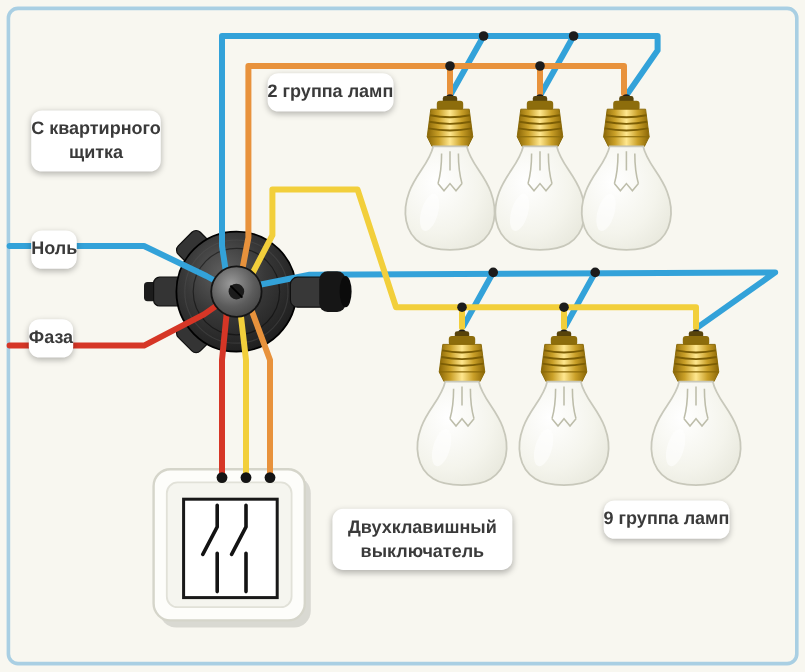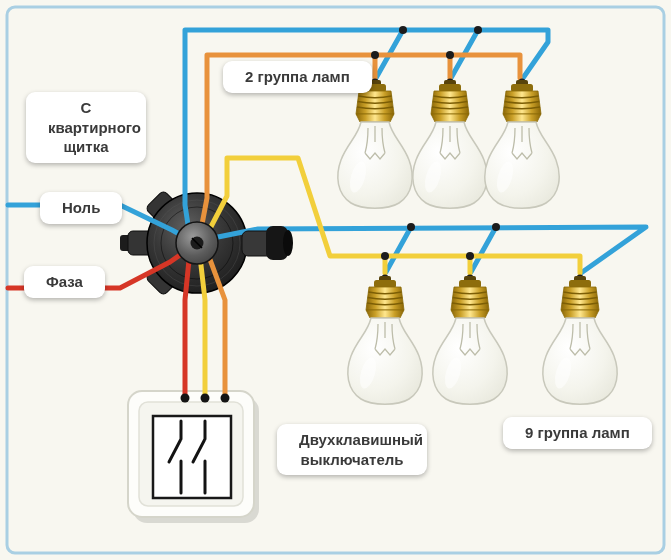--- a/index.html
+++ b/index.html
@@ -12,21 +12,21 @@
   .frame{fill:none;stroke:var(--frame,#a9cfe3);stroke-width:3;}
   .wires path{fill:none;stroke-width:5;stroke-linecap:round;stroke-linejoin:round;}
   g[data-name="neutral-wire"] path{stroke:var(--wire-neutral,#33a2d9);}
   g[data-name="group2-wire"] path{stroke:var(--wire-group2,#e8923c);}
   g[data-name="group1-wire"] path{stroke:var(--wire-group1,#f2cf3b);}
   g[data-name="phase-wire"]  path{stroke:var(--wire-phase,#d63626);}
   .thread{fill:none;stroke:#7c5e05;stroke-width:1.6;}
   .glyph{stroke:#131313;stroke-width:3;fill:none;stroke-linecap:round;}
   .label{
     position:absolute;background:var(--label-bg,#ffffff);color:var(--label-text,#3a3a3a);
-    font-weight:bold;font-size:15px;line-height:1.3;padding:6px 22px;border-radius:9px;
+    font-weight:bold;font-size:15px;line-height:1.3;padding:6px 0;border-radius:9px;
     box-shadow:0 2px 5px rgba(0,0,0,.28);text-align:center;white-space:nowrap;
     box-sizing:border-box;
   }
   .label.wrap{white-space:normal;}
 </style>
 </head>
 <body>
 
 <div class="stage" data-name="wiring-diagram">
 
@@ -158,18 +158,18 @@
       <use href="#bulb" transform="translate(522,80)" data-name="light-bulb"></use>
     </g>
     <g data-name="lamp-group-1">
       <use href="#bulb" transform="translate(385,276)" data-name="light-bulb"></use>
       <use href="#bulb" transform="translate(470,276)" data-name="light-bulb"></use>
       <use href="#bulb" transform="translate(580,276)" data-name="light-bulb"></use>
     </g>
   </svg>
 
   <div class="label" data-name="group2-label" style="left:223px;top:61px;">2 группа ламп</div>
-  <div class="label wrap" data-name="panel-label" style="left:26px;top:92px;width:120px;">С квартирного щитка</div>
-  <div class="label" data-name="neutral-label" style="left:40px;top:192px;text-align:center;">Ноль</div>
+  <div class="label wrap" data-name="panel-label" style="left:26px;top:92px;width:108px;">С квартирного щитка</div>
+  <div class="label" data-name="neutral-label" style="left:26px;top:192px;text-align:center;">Ноль</div>
   <div class="label wrap" data-name="switch-label" style="left:277px;top:424px;width:150px;">Двухклавишный выключатель</div>
   <div class="label" data-name="phase-label" style="left:24px;top:266px;">Фаза</div>
   <div class="label" data-name="group1-label" style="left:503px;top:417px;">9 группа ламп</div>
 </div>
 
 </body></html>

